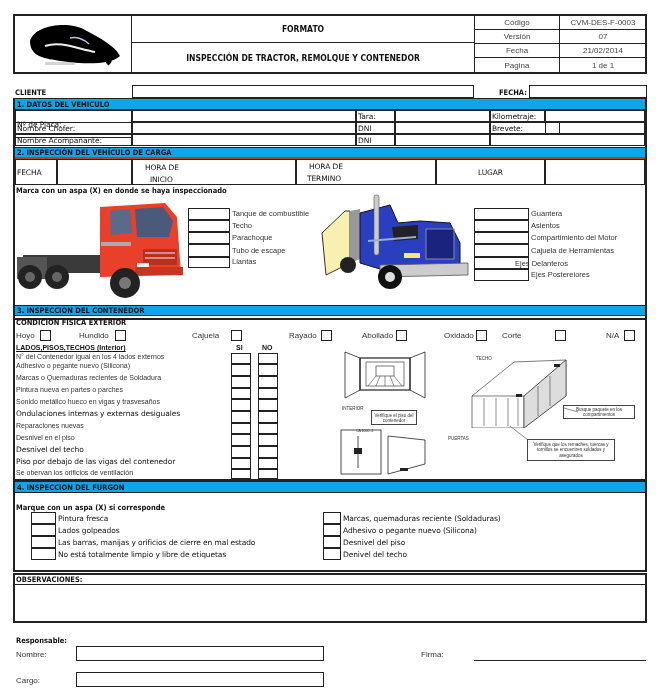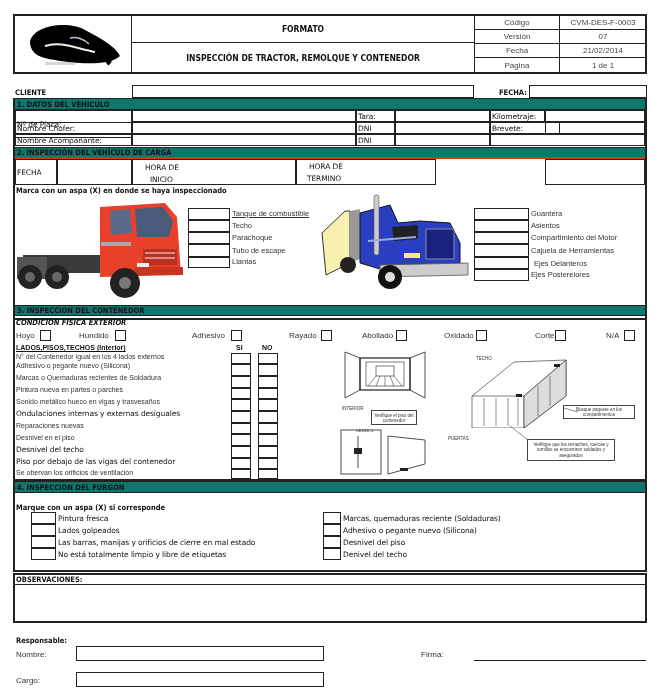--- a/index.html
+++ b/index.html
@@ -3,21 +3,21 @@
 <meta charset="utf-8">
 <style>
   * { box-sizing: border-box; margin: 0; padding: 0; }
   body { width: 661px; height: 700px; background: #fff; font-family: "Liberation Sans", sans-serif; color: #111; position: relative; overflow: hidden; }
   .abs { position: absolute; }
   .b { border: 1px solid #222; }
   .bb { border: 2px solid #222; }
   .t { font-size: 8px; white-space: nowrap; }
   .tb { font-size: 8px; font-weight: bold; white-space: nowrap; font-family: "DejaVu Sans Condensed","DejaVu Sans", sans-serif; }
   .tc { font-family: "DejaVu Sans", sans-serif; font-size: 7.5px; white-space: nowrap; letter-spacing: -0.1px; }
-  .grey { background: #0f766e; }
+  .grey { background: #0ea5e9; }
   .cell { position: absolute; border: 1px solid #222; }
   .box { position: absolute; border: 1px solid #222; background: #fff; }
   .center { display:flex; align-items:center; justify-content:center; text-align:center; }
   .vc { display:flex; align-items:center; }
 </style>
 </head>
 <body>
 
 <div class="abs bb" style="left:13px;top:14px;width:634px;height:60px;"></div>
 <div class="abs" style="left:15px;top:16px;width:117px;height:56px;border-right:1px solid #222;">
@@ -84,20 +84,21 @@
   <div class="cell tc vc" style="left:0;top:0;width:42px;height:26px;padding-left:1px;">FECHA</div>
   <div class="cell" style="left:42px;top:0;width:75px;height:26px;"></div>
   <div class="cell tc" style="left:117px;top:0;width:164px;height:26px;padding:2px 0 0 12px;line-height:12px;">
     <div>HORA DE</div>
     <div style="padding-left:5px;">INICIO</div>
   </div>
   <div class="cell tc" style="left:281px;top:0;width:140px;height:26px;padding:1px 0 0 10px;line-height:12px;">
     <div style="padding-left:2px;">HORA DE</div>
     <div>TERMINO</div>
   </div>
+  <div class="cell tc center" style="left:421px;top:0;width:109px;height:26px;">LUGAR</div>
   <div class="cell" style="left:530px;top:0;width:100px;height:26px;"></div>
 </div>
 
 <div class="abs tb vc" style="left:16px;top:185px;height:11px;font-size:7.5px;">Marca con un aspa (X) en donde se haya inspeccionado</div>
 
 <div class="abs" style="left:15px;top:197px;width:170px;height:108px;">
   <svg width="170" height="108" viewBox="0 0 170 108">
     <rect x="8" y="58" width="90" height="18" fill="#3a3a3a"></rect>
     <rect x="2" y="60" width="30" height="22" fill="#555"></rect>
     <circle cx="15" cy="80" r="12" fill="#222"></circle>
@@ -113,21 +114,21 @@
     <rect x="120" y="70" width="48" height="8" fill="#c83520"></rect>
     <rect x="122" y="66" width="12" height="4" fill="#eee"></rect>
     <circle cx="110" cy="86" r="15" fill="#222"></circle>
       <circle cx="110" cy="86" r="6" fill="#777"></circle>
     <rect x="86" y="45" width="30" height="4" fill="#aaa"></rect>
   </svg>
 </div>
 
 <div class="abs" style="left:188px;top:208px;width:140px;height:60px;">
   <div class="box" style="left:0;top:0;width:42px;height:12px;"></div>
-  <div class="abs t" style="left:44px;top:1px;font-size:7.5px;color:#333;text-decoration:underline;">Tanque de combustible</div>
+  <div class="abs t" style="left:44px;top:1px;font-size:7.5px;color:#333;">Tanque de combustible</div>
   <div class="box" style="left:0;top:12px;width:42px;height:12px;"></div>
   <div class="abs t" style="left:44px;top:13px;font-size:7.5px;color:#333;">Techo</div>
   <div class="box" style="left:0;top:24px;width:42px;height:12px;"></div>
   <div class="abs t" style="left:44px;top:25px;font-size:7.5px;color:#333;">Parachoque</div>
   <div class="box" style="left:0;top:36px;width:42px;height:13px;"></div>
   <div class="abs t" style="left:44px;top:38px;font-size:7.5px;color:#333;">Tubo de escape</div>
   <div class="box" style="left:0;top:49px;width:42px;height:11px;"></div>
   <div class="abs t" style="left:44px;top:49px;font-size:7.5px;color:#333;">Llantas</div>
 </div>
 
@@ -151,43 +152,43 @@
 <div class="abs" style="left:474px;top:208px;width:170px;height:74px;">
   <div class="box" style="left:0;top:0;width:55px;height:12px;"></div>
   <div class="abs t" style="left:57px;top:1px;font-size:7.5px;color:#333;">Guantera</div>
   <div class="box" style="left:0;top:12px;width:55px;height:12px;"></div>
   <div class="abs t" style="left:57px;top:13px;font-size:7.5px;color:#333;">Asientos</div>
   <div class="box" style="left:0;top:24px;width:55px;height:12px;"></div>
   <div class="abs t" style="left:57px;top:25px;font-size:7.5px;color:#333;">Compartimiento del Motor</div>
   <div class="box" style="left:0;top:36px;width:55px;height:13px;"></div>
   <div class="abs t" style="left:57px;top:38px;font-size:7.5px;color:#333;">Cajuela de Herramientas</div>
   <div class="box" style="left:0;top:49px;width:55px;height:12px;"></div>
-  <div class="abs t" style="left:60px;top:51px;font-size:7.5px;color:#333;text-align:right;">Ejes Delanteros</div>
+  <div class="abs t" style="left:41px;top:51px;font-size:7.5px;color:#333;text-align:right;">Ejes Delanteros</div>
   <div class="box" style="left:0;top:61px;width:55px;height:12px;"></div>
   <div class="abs t" style="left:57px;top:62px;font-size:7.5px;color:#333;">Ejes Postereiores</div>
 </div>
 
 <div class="abs bb" style="left:13px;top:305px;width:634px;height:176px;"></div>
 <div class="abs grey tb vc" style="left:15px;top:306px;width:630px;height:10px;padding-left:2px;border-bottom:1px solid #222;font-size:7.5px;">3. INSPECCION DEL CONTENEDOR</div>
-<div class="abs tb vc" style="left:16px;top:317px;height:10px;font-size:7.5px;font-style:italic;">CONDICION FISICA EXTERIOR</div>
+<div class="abs tb vc" style="left:16px;top:317px;height:10px;font-size:7.5px;">CONDICION FISICA EXTERIOR</div>
 
 <div class="abs" style="left:15px;top:329px;width:630px;height:14px;">
   <span class="abs t" style="left:1px;top:2px;color:#333;">Hoyo</span>
   <div class="box" style="left:25px;top:1px;width:11px;height:11px;"></div>
   <span class="abs t" style="left:64px;top:2px;color:#333;">Hundido</span>
   <div class="box" style="left:100px;top:1px;width:11px;height:11px;"></div>
-  <span class="abs t" style="left:177px;top:2px;color:#333;">Adhesivo</span>
+  <span class="abs t" style="left:177px;top:2px;color:#333;">Cajuela</span>
   <div class="box" style="left:216px;top:1px;width:11px;height:11px;"></div>
   <span class="abs t" style="left:274px;top:2px;color:#333;">Rayado</span>
   <div class="box" style="left:306px;top:1px;width:11px;height:11px;"></div>
   <span class="abs t" style="left:347px;top:2px;color:#333;">Abollado</span>
   <div class="box" style="left:381px;top:1px;width:11px;height:11px;"></div>
   <span class="abs t" style="left:429px;top:2px;color:#333;">Oxidado</span>
   <div class="box" style="left:461px;top:1px;width:11px;height:11px;"></div>
-  <span class="abs t" style="left:520px;top:2px;color:#333;">Corte</span>
+  <span class="abs t" style="left:487px;top:2px;color:#333;">Corte</span>
   <div class="box" style="left:540px;top:1px;width:11px;height:11px;"></div>
   <span class="abs t" style="left:591px;top:2px;color:#333;">N/A</span>
   <div class="box" style="left:609px;top:1px;width:11px;height:11px;"></div>
 </div>
 
 <div class="abs tb" style="left:16px;top:344px;font-size:7px;text-decoration:underline;font-family:'Liberation Sans',sans-serif;">LADOS,PISOS,TECHOS (Interior)</div>
 <div class="abs tb" style="left:236px;top:344px;font-size:7px;font-family:'Liberation Sans',sans-serif;">SI</div>
 <div class="abs tb" style="left:262px;top:344px;font-size:7px;font-family:'Liberation Sans',sans-serif;">NO</div>
 
 <div class="abs" style="left:15px;top:353px;width:270px;height:126px;">

